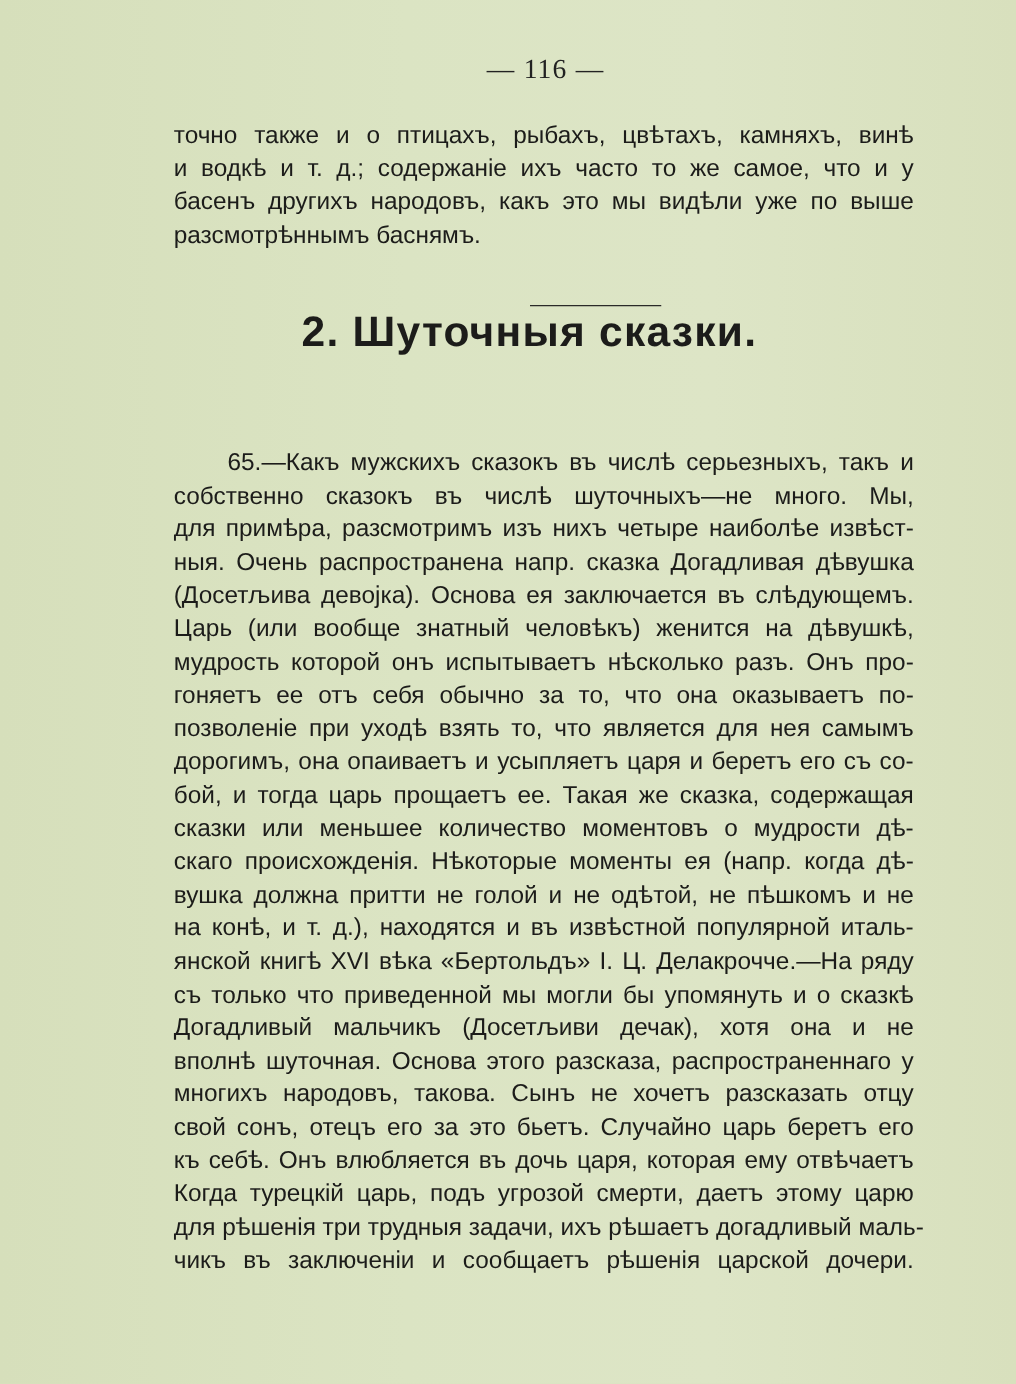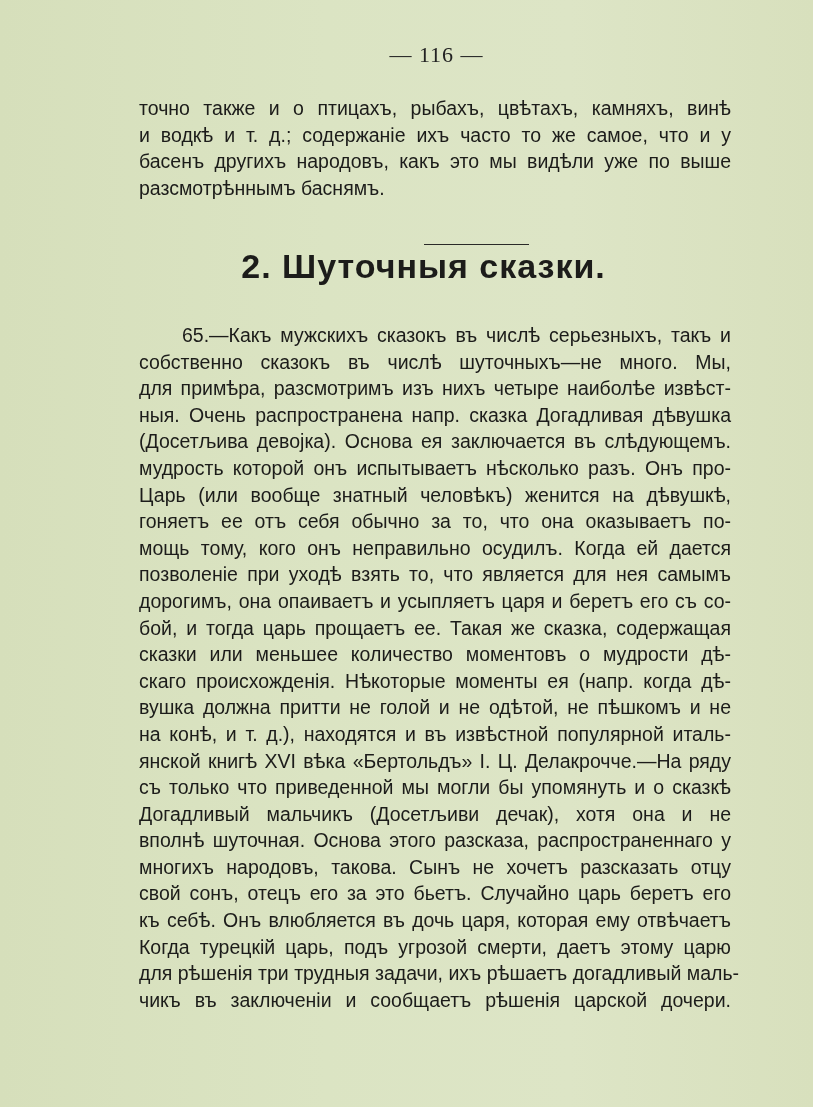--- a/index.html
+++ b/index.html
@@ -49,20 +49,21 @@
       white-space: nowrap;
       text-align: justify;
       text-align-last: justify;
       height: 26.6px;
     }
     .line.last {
       text-align-last: left;
     }
     .line.indent {
       padding-left: 43px;
+      margin-top: 35px;
     }
     .intro {
       top: 95px;
     }
     .divider {
       position: absolute;
       top: 244px;
       left: 407px;
       width: 105px;
       height: 0;
@@ -101,24 +102,23 @@
   <div class="divider"></div>
 
   <h2 class="section-title">2. Шуточныя сказки.</h2>
 
   <div class="text-block body-text">
     <span class="line indent">65.—Какъ мужскихъ сказокъ въ числѣ серьезныхъ, такъ и</span>
     <span class="line">собственно сказокъ въ числѣ шуточныхъ—не много. Мы,</span>
     <span class="line">для примѣра, разсмотримъ изъ нихъ четыре наиболѣе извѣст-</span>
     <span class="line">ныя. Очень распространена напр. сказка Догадливая дѣвушка</span>
     <span class="line">(Досетљива девојка). Основа ея заключается въ слѣдующемъ.</span>
+    <span class="line">Царь (или вообще знатный человѣкъ) женится на дѣвушкѣ,</span>
     <span class="line">мудрость которой онъ испытываетъ нѣсколько разъ. Онъ про-</span>
-    <span class="line">Царь (или вообще знатный человѣкъ) женится на дѣвушкѣ,</span>
     <span class="line">гоняетъ ее отъ себя обычно за то, что она оказываетъ по-</span>
-    <span class="line">мощь тому, кого онъ неправильно осудилъ. Когда ей дается</span>
     <span class="line">позволеніе при уходѣ взять то, что является для нея самымъ</span>
     <span class="line">дорогимъ, она опаиваетъ и усыпляетъ царя и беретъ его съ со-</span>
     <span class="line">бой, и тогда царь прощаетъ ее. Такая же сказка, содержащая</span>
     <span class="line">сказки или меньшее количество моментовъ о мудрости дѣ-</span>
     <span class="line">скаго происхожденія. Нѣкоторые моменты ея (напр. когда дѣ-</span>
     <span class="line">вушка должна притти не голой и не одѣтой, не пѣшкомъ и не</span>
     <span class="line">на конѣ, и т. д.), находятся и въ извѣстной популярной италь-</span>
     <span class="line">янской книгѣ XVI вѣка «Бертольдъ» І. Ц. Делакрочче.—На ряду</span>
     <span class="line">съ только что приведенной мы могли бы упомянуть и о сказкѣ</span>
     <span class="line">Догадливый мальчикъ (Досетљиви дечак), хотя она и не</span>

